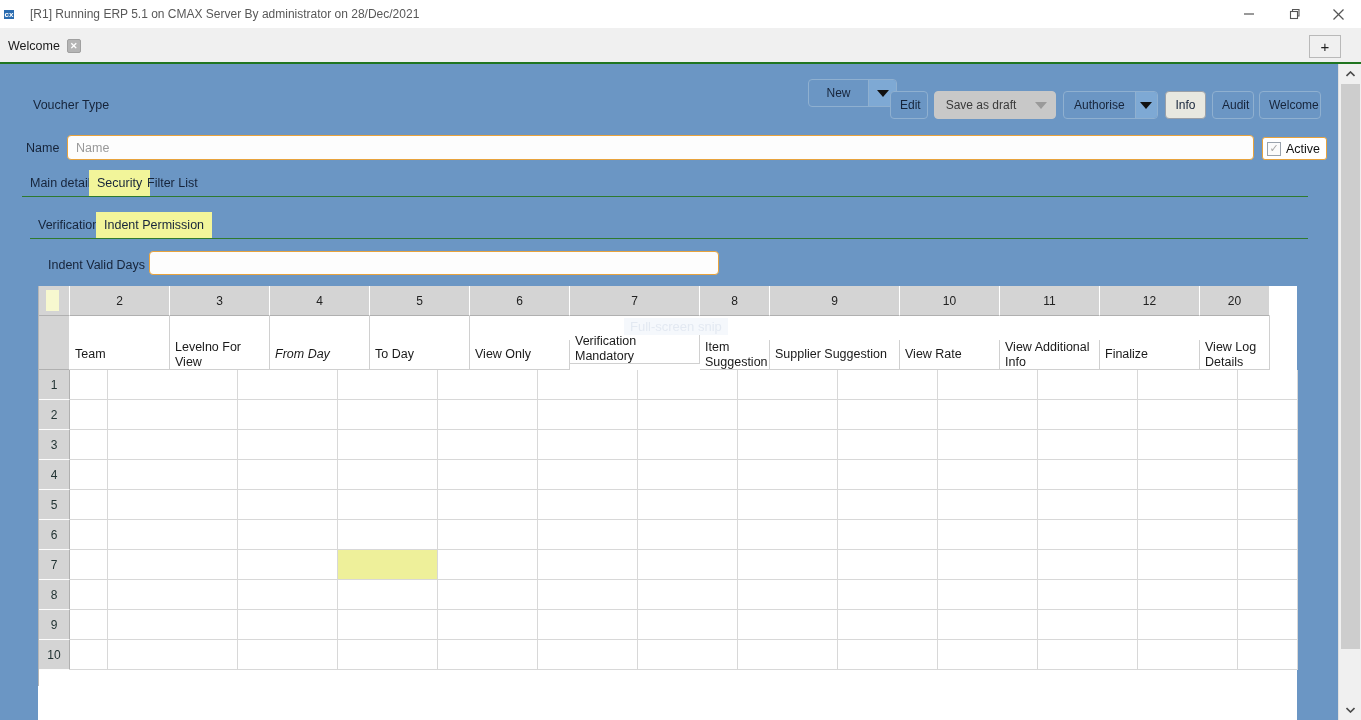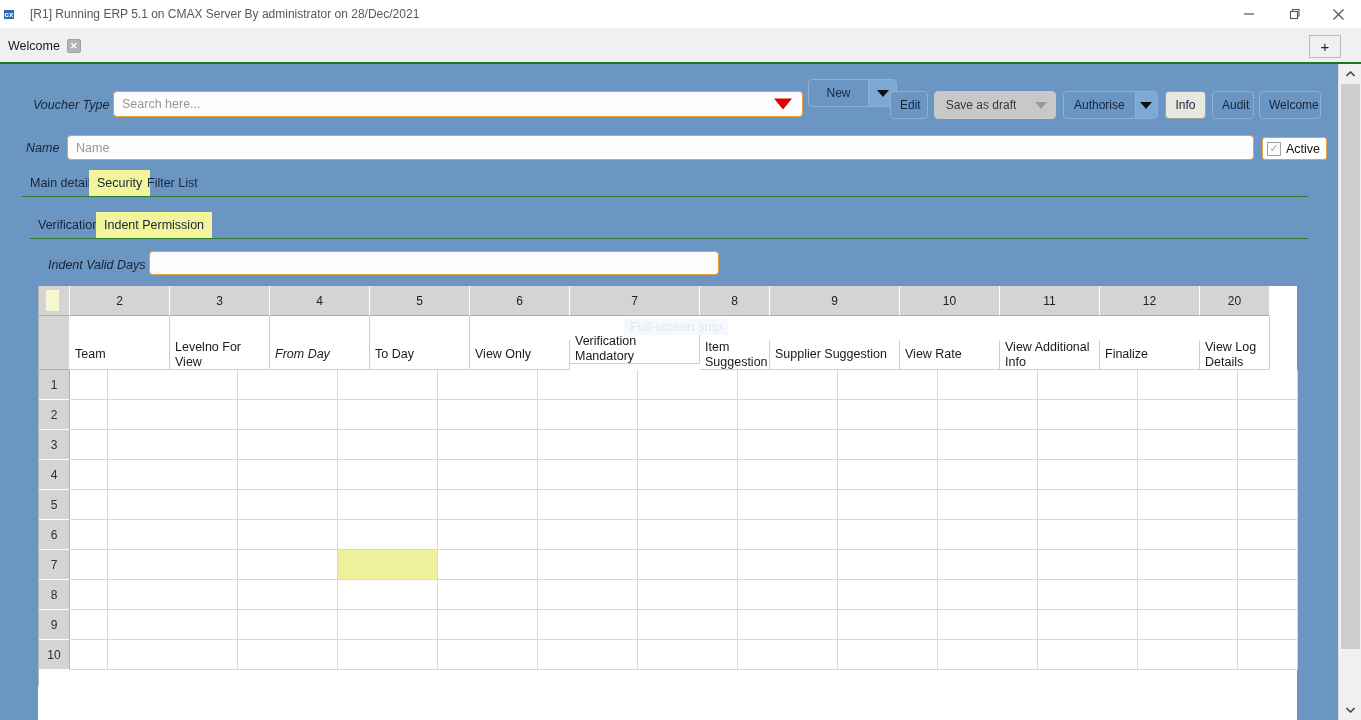--- a/index.html
+++ b/index.html
@@ -70,21 +70,21 @@
   
   .app-body {
     position: absolute; left: 0; top: 64px; width: 1338px; height: 656px;
     background: #6b96c4;
     overflow: hidden;
   }
 
   
   .lbl {
     position: absolute;
-    font-size: 12.5px; color: #16243a; white-space: nowrap; font-style: italic;
+    font-size: 12.5px; color: #16243a; white-space: nowrap;
   }
   .field {
     position: absolute;
     background: #fdfdfd;
     border: 1px solid #e8a33d;
     border-radius: 4px;
     display: flex; align-items: center;
     padding: 0 8px;
     font-size: 12.5px;
   }
@@ -275,24 +275,20 @@
     <span>Welcome</span>
     <span class="tab-close grey">✕</span>
   </div>
   <div class="newtab-btn">+</div>
 </div>
 <div class="tabbar-underline"></div>
 
 <div class="app-body">
 
   <div class="lbl" style="left:33px; top:34px;">Voucher Type</div>
-  <div class="field" style="left:113px; top:27px; width:690px; height:26px;">
-    <span class="ph">Search here...</span>
-    <span class="dd-arrow-red"></span>
-  </div>
 
   <div class="tbtn" style="left:808px; top:15px; width:89px;">
     <span class="cap">New</span>
     <span class="split">
         <i class="caret"></i>
       </span>
   </div>
   <div class="tbtn plain" style="left:890px; top:27px; width:38px;">
     <span class="cap">Edit</span>
   </div>

